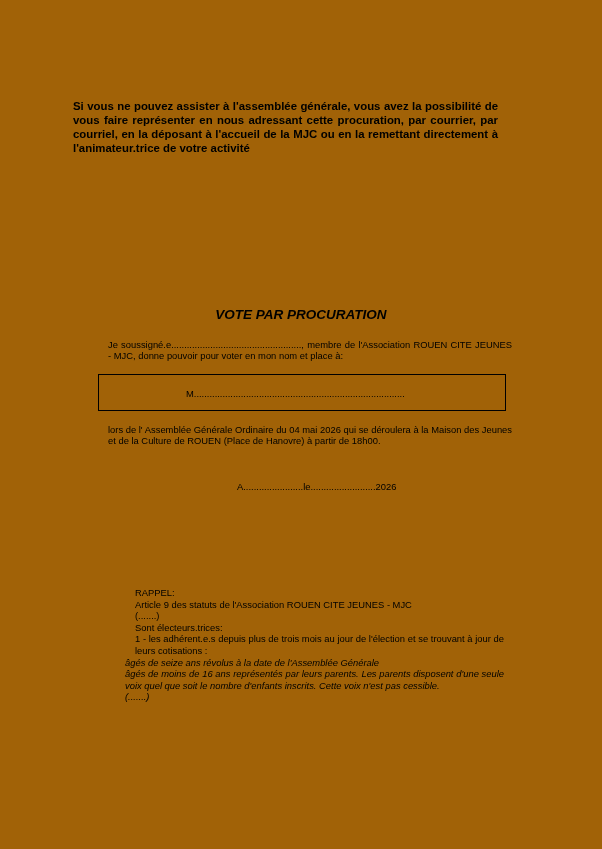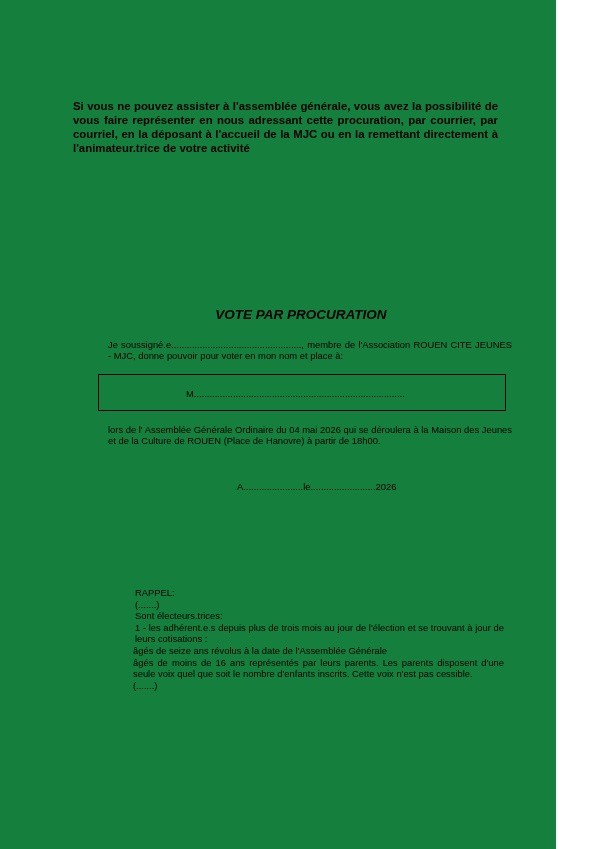--- a/index.html
+++ b/index.html
@@ -11,23 +11,23 @@
       width: 602px;
       height: 849px;
       position: relative;
       overflow: hidden;
       font-family: "Liberation Sans", sans-serif;
       color: #000000;
     }
     .page {
       position: absolute;
       left: 0; top: 0;
-      width: 556px;
+      width: 602px;
       height: 849px;
-      background: #15803d;
+      background: #a16207;
     }
     .intro {
       position: absolute;
       left: 73px;
       top: 99px;
       width: 425px;
       font-size: 11.4px;
       font-weight: bold;
       line-height: 14px;
       text-align: justify;
@@ -96,23 +96,24 @@
       width: 404px;
       font-size: 9.4px;
       line-height: 11.6px;
     }
     .rappel .line { display: block; padding-left: 35px; }
     .rappel .justify {
       text-align: justify;
       text-align-last: left;
     }
     .indent {
-      margin-left: 33px;
+      margin-left: 25px;
       text-align: justify;
       text-align-last: left;
+      font-style: italic;
     }
   </style>
 </head>
 <body>
 
 <div class="page">
 
   <p class="intro" style="margin:0">Si vous ne pouvez assister à l'assemblée générale, vous avez la possibilité de vous faire représenter en nous adressant cette procuration, par courrier, par courriel, en la déposant à l'accueil de la MJC ou en la remettant directement à l'animateur.trice de votre activité</p>
 
   <div class="title">VOTE PAR PROCURATION</div>
@@ -123,20 +124,21 @@
   <div class="proxy-box">
     <span class="proxy-line">M.................................................................................</span>
   </div>
 
   <div class="para p-lors">lors de l' Assemblée Générale Ordinaire du 04 mai 2026 qui  se déroulera à la  Maison des Jeunes et de la Culture de ROUEN (Place de Hanovre) à partir de 18h00.</div>
 
   <div class="place-date">A.......................le.........................2026</div>
 
   <div class="rappel">
     <span class="line">RAPPEL:</span>
+    <span class="line">Article 9 des statuts de l'Association ROUEN CITE JEUNES - MJC</span>
     <span class="line">(.......)</span>
     <span class="line">Sont électeurs.trices:</span>
     <span class="line justify">1 - les adhérent.e.s depuis plus de trois mois au jour de l'élection et se trouvant à jour de leurs cotisations :</span>
     <div class="indent">âgés de seize ans révolus à la date de l'Assemblée Générale</div>
     <div class="indent">âgés de moins de 16 ans représentés par leurs parents. Les parents disposent d'une seule voix quel que soit le nombre d'enfants inscrits. Cette voix n'est pas cessible.</div>
     <div class="indent">(.......)</div>
   </div>
 
 </div>
 

